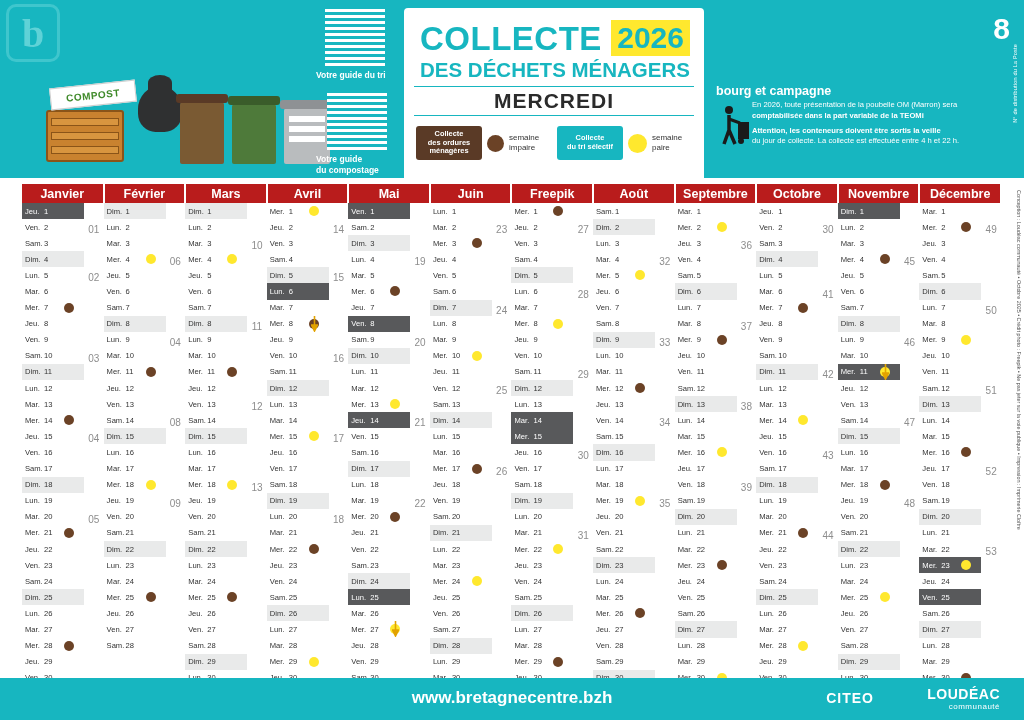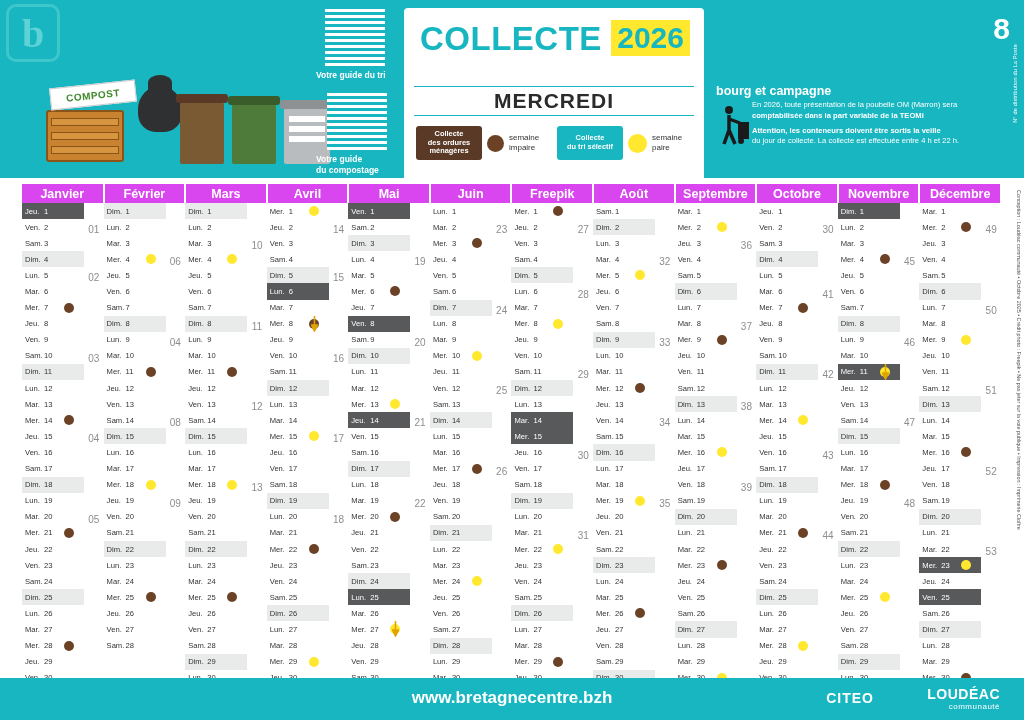--- a/index.html
+++ b/index.html
@@ -117,21 +117,21 @@
     position:absolute; right:2px; top:44px; width:10px;
     font-size:5.5px; color:#fff; writing-mode:vertical-rl; transform:rotate(180deg);
     letter-spacing:.2px;
   }
 
   
   .cal { position:absolute; left:22px; top:184px; width:980px; }
   table.cal-table { border-collapse:collapse; width:980px; }
   table.cal-table td, table.cal-table th { padding:0; }
   .mhead {
-    background:#d946ef; color:#fff; font-size:12.5px; font-weight:bold;
+    background:#b91c1c; color:#fff; font-size:12.5px; font-weight:bold;
     text-align:center; height:19px; border-right:2px solid #fff;
   }
   .daycell {
     position:relative; height:16.1px; width:62px; font-size:7.6px; color:#333;
     display:flex; align-items:center; padding-left:3px;
   }
   .daycell .dow { width:19px; }
   .daycell .num { width:14px; text-align:left; }
   .daycell.grey { background:#e9eaea; }
   .daycell.dark { background:#58595b; color:#fff; }
@@ -196,20 +196,21 @@
 
   <div class="qr-block" style="left:316px; top:90px; width:82px;">
     <div class="qr"></div>
     <div class="qr-cap" style="white-space:pre-line;">Votre guide
 du compostage</div>
   </div>
 
   <div class="white-panel">
     <div class="collecte-title">COLLECTE</div>
     <div class="year-badge">2026</div>
+    <div class="sub-title">DES DÉCHETS MÉNAGERS</div>
     <div class="day-band">MERCREDI</div>
 
     <div class="legend">
       <div class="lg-col">
         <div class="lg-tag brown" style="white-space:pre-line;">Collecte
 des ordures
 ménagères</div>
         <span class="dot dot-brown"></span>
         <div class="lg-txt" style="white-space:pre-line;">semaine
 impaire</div>

